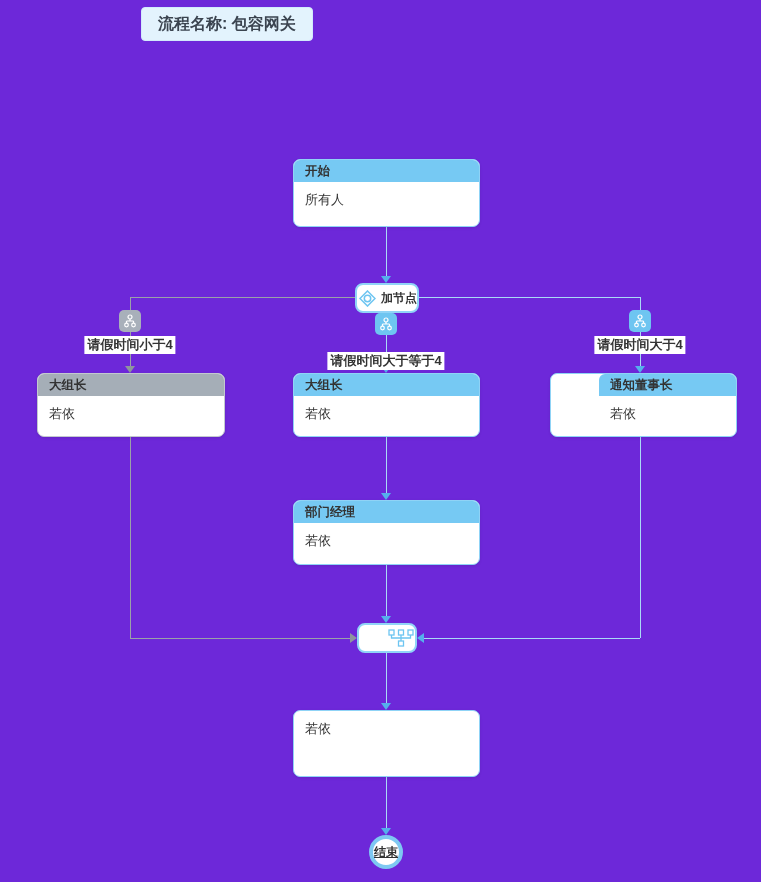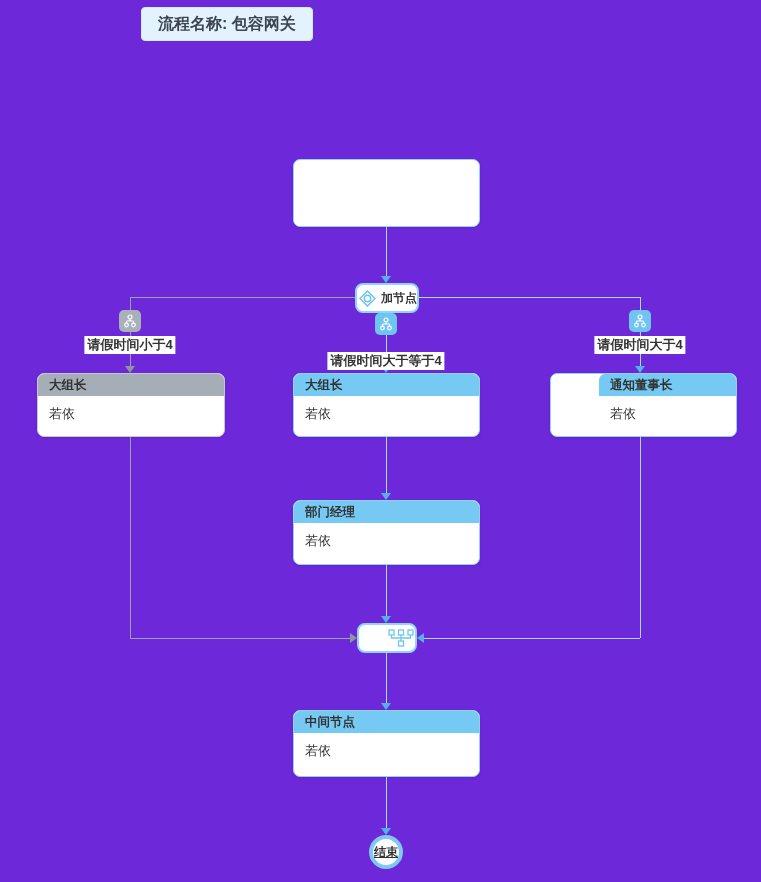--- a/index.html
+++ b/index.html
@@ -87,20 +87,22 @@
   <div class="vline edge-blue" style="left:385.5px;top:565px;height:51px;"></div>
   <div class="arr arr-down-blue" style="left:381px;top:616px;"></div>
 
   <div class="vline edge-blue" style="left:385.5px;top:653px;height:50px;"></div>
   <div class="arr arr-down-blue" style="left:381px;top:703px;"></div>
 
   <div class="vline edge-blue" style="left:385.5px;top:777px;height:51px;"></div>
   <div class="arr arr-down-blue" style="left:381px;top:828px;"></div>
 
   <div class="node" style="left:293px;top:159px;height:68px;">
+    <div class="node-header">开始</div>
+    <div class="node-body">所有人</div>
   </div>
 
   <div class="gw" style="left:355px;top:283px;width:64px;height:30px;">
     <span style="display:flex;">
       <svg width="17" height="17" viewBox="0 0 18 18">
           <polygon points="9,1 17,9 9,17 1,9" fill="none" stroke="#6ec5f1" stroke-width="1.6"></polygon>
           <circle cx="9" cy="9" r="3.4" fill="none" stroke="#6ec5f1" stroke-width="1.6"></circle>
         </svg>
     </span>
     <span class="gw-label">加节点</span>
@@ -161,21 +163,20 @@
         <rect x="2" y="1" width="5" height="5" fill="none" stroke="#6ec5f1" stroke-width="1.3"></rect>
         <rect x="11.5" y="1" width="5" height="5" fill="none" stroke="#6ec5f1" stroke-width="1.3"></rect>
         <rect x="21" y="1" width="5" height="5" fill="none" stroke="#6ec5f1" stroke-width="1.3"></rect>
         <rect x="11.5" y="12" width="5" height="5" fill="none" stroke="#6ec5f1" stroke-width="1.3"></rect>
         <path d="M4.5 6 V9 H23.5 V6 M14 6 V12" fill="none" stroke="#6ec5f1" stroke-width="1.3"></path>
       </svg>
     </span>
   </div>
 
   <div class="node" style="left:293px;top:710px;height:67px;">
-    <div class="node-header">中间节点</div>
     <div class="node-body">若依</div>
   </div>
 
   <div class="end-circle">
     <span>结束</span>
   </div>
 
 </div>
 
 </body></html>

